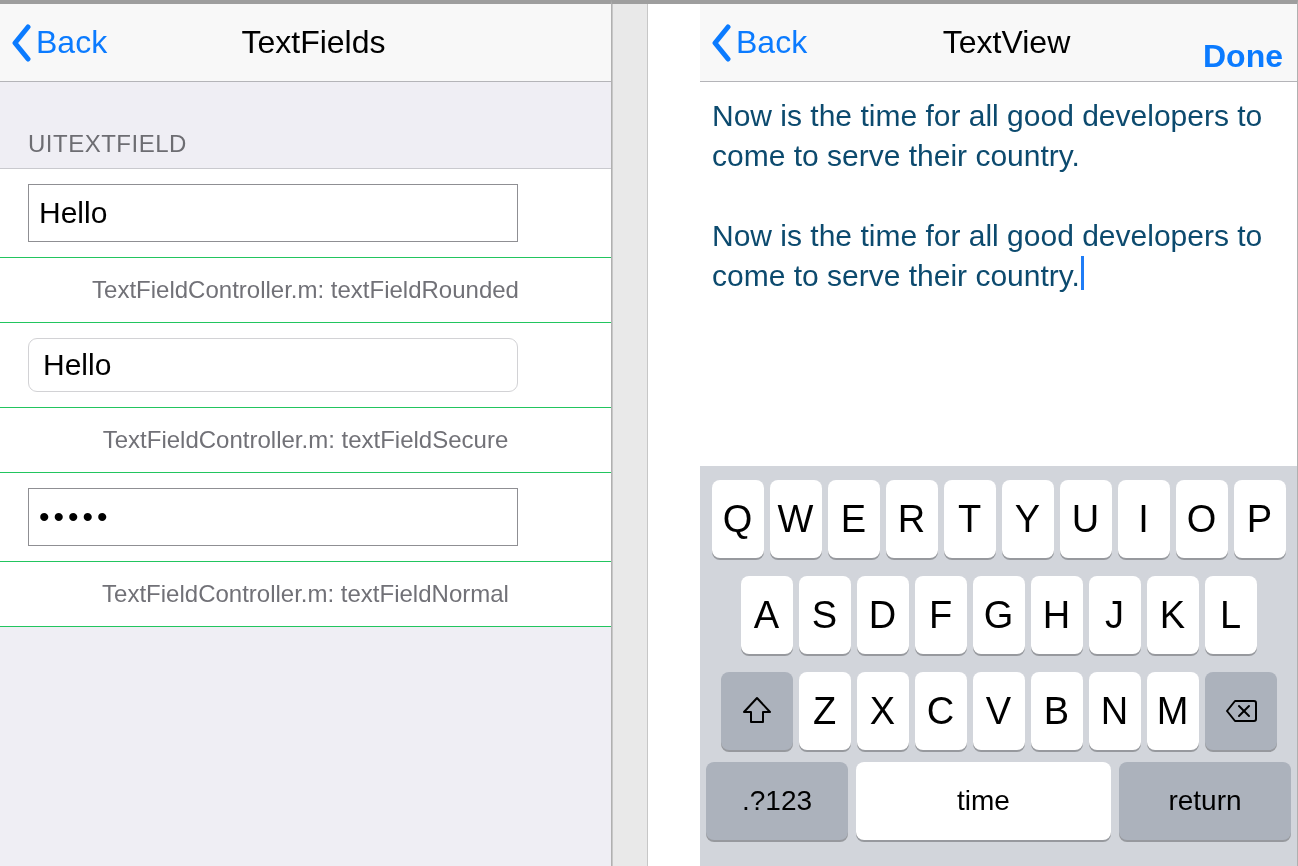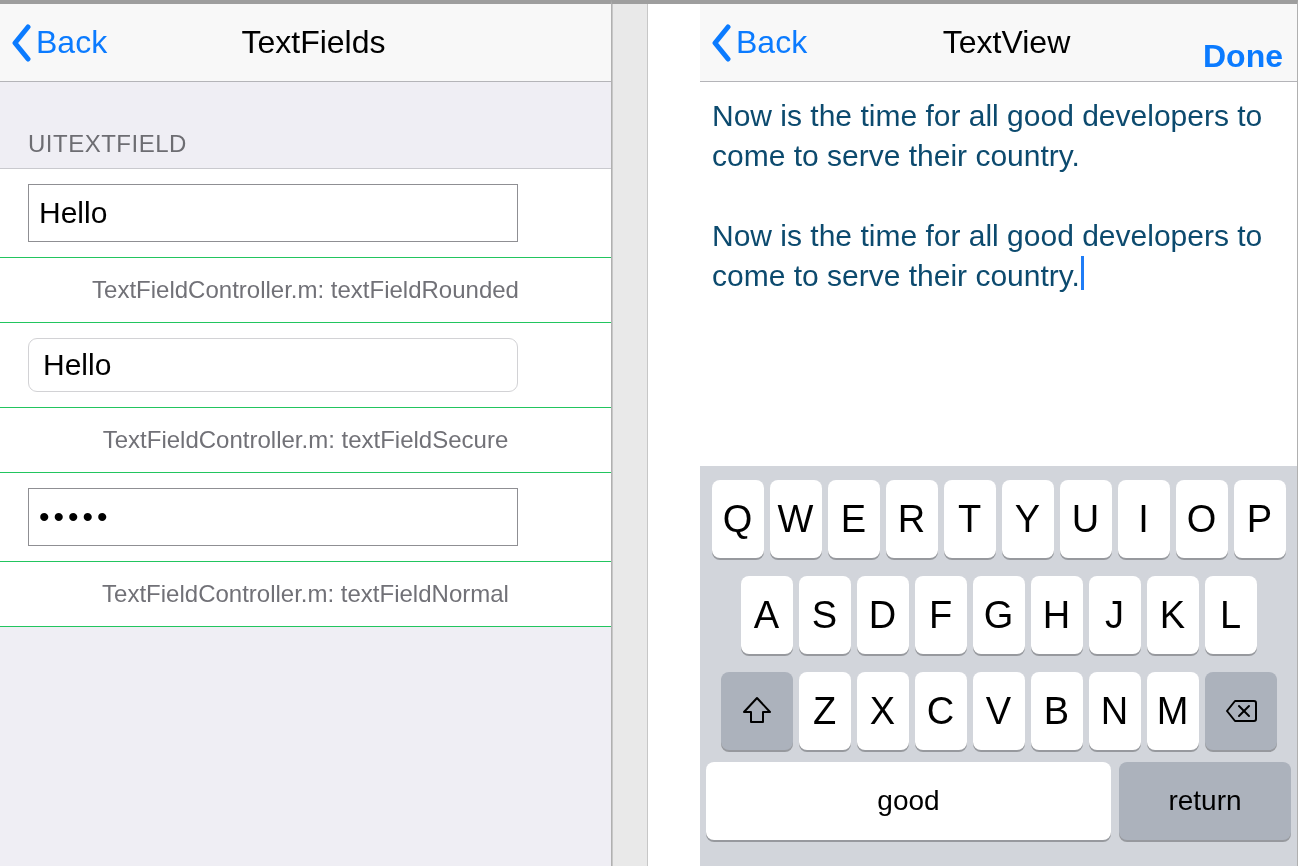--- a/index.html
+++ b/index.html
@@ -290,19 +290,20 @@
           </div>
         <div class="key wide bksp">
           <svg viewBox="0 0 34 34">
               <path d="M11 7 H30 A2 2 0 0 1 32 9 V25 A2 2 0 0 1 30 27 H11 L3 17 Z" fill="none" stroke="#000" stroke-width="2" stroke-linejoin="round"></path>
               <line x1="15" y1="12" x2="25" y2="22" stroke="#000" stroke-width="2" stroke-linecap="round"></line>
               <line x1="25" y1="12" x2="15" y2="22" stroke="#000" stroke-width="2" stroke-linecap="round"></line>
             </svg>
         </div>
       </div>
       <div class="kb-bottom">
-        <div class="key space">good</div>
+        <div class="key sym">.?123</div>
+        <div class="key space">time</div>
         <div class="key return">return</div>
       </div>
     </div>
   </div>
 
 </div>
 
 </body></html>

